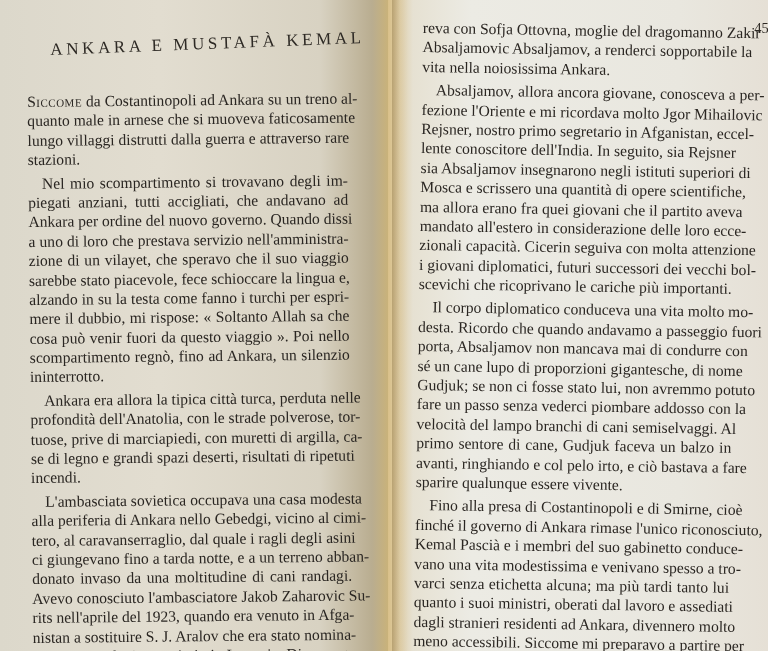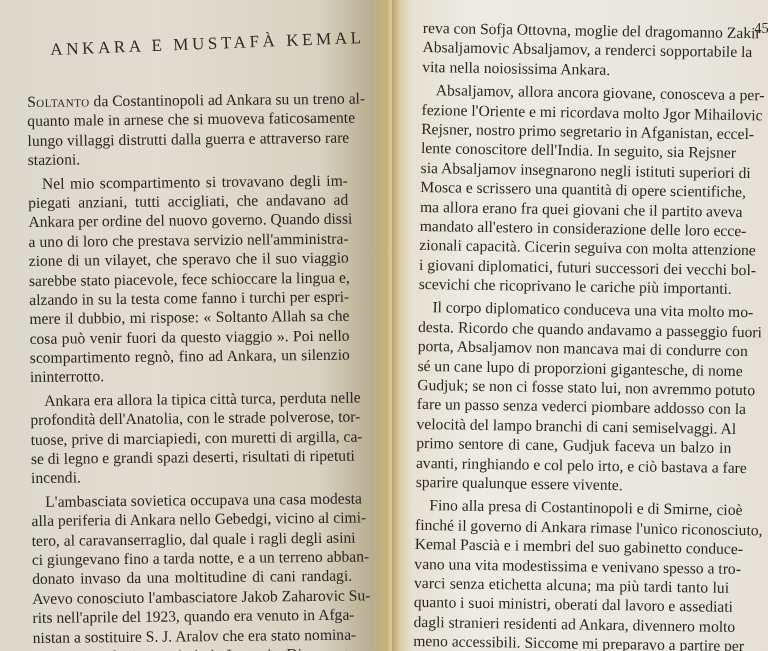--- a/index.html
+++ b/index.html
@@ -51,21 +51,21 @@
     .para-gap { height: 4px; }
   </style>
 </head>
 <body>
 
 <div class="spread">
   <div class="page page-left">
     <div class="running-head">Ankara e Mustafà Kemal</div>
     <div class="text-block left-block" id="left-block">
         <div>
-          <span class="line"><span class="smallcaps">Soltanto</span> da Costantinopoli ad Ankara su un treno al-</span>
+          <span class="line"><span class="smallcaps">Siccome</span> da Costantinopoli ad Ankara su un treno al-</span>
           <span class="line">quanto male in arnese che si muoveva faticosamente</span>
           <span class="line">lungo villaggi distrutti dalla guerra e attraverso rare</span>
           <span class="line last">stazioni.</span>
         </div>
         <div class="para-gap"></div>
         <div>
           <span class="line indent">Nel mio scompartimento si trovavano degli im-</span>
           <span class="line">piegati anziani, tutti accigliati, che andavano ad</span>
           <span class="line">Ankara per ordine del nuovo governo. Quando dissi</span>
           <span class="line">a uno di loro che prestava servizio nell'amministra-</span>

